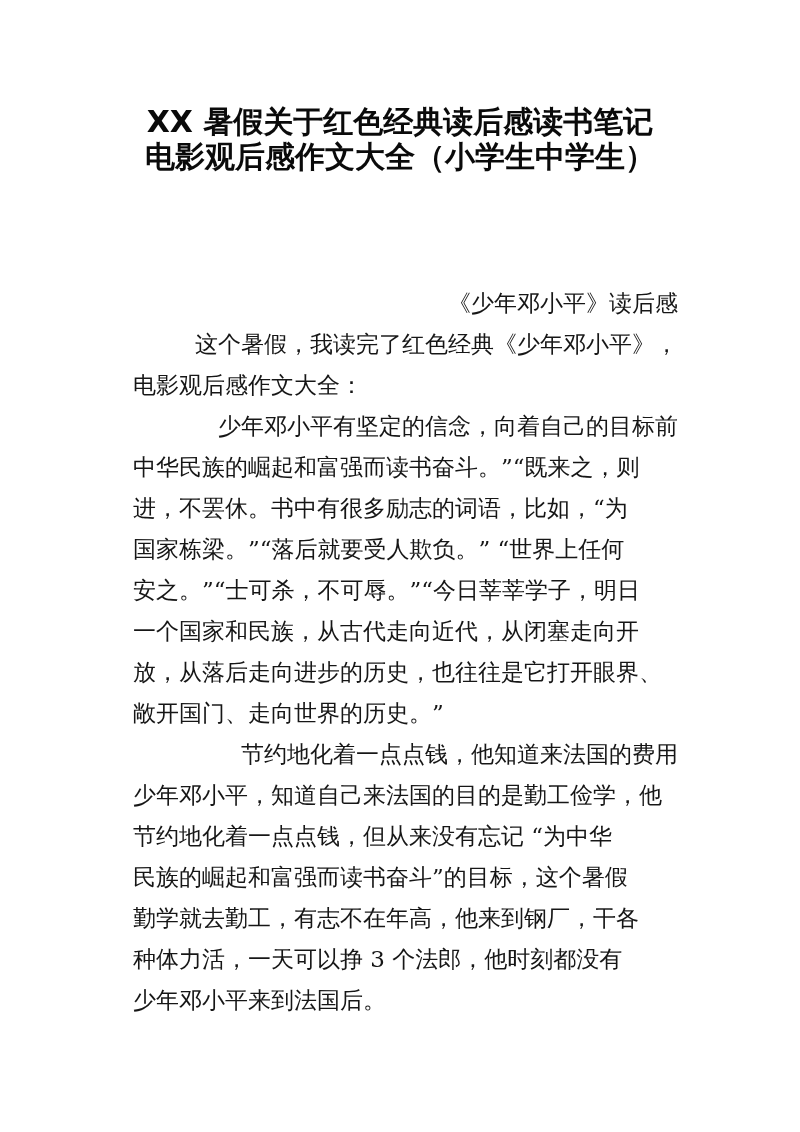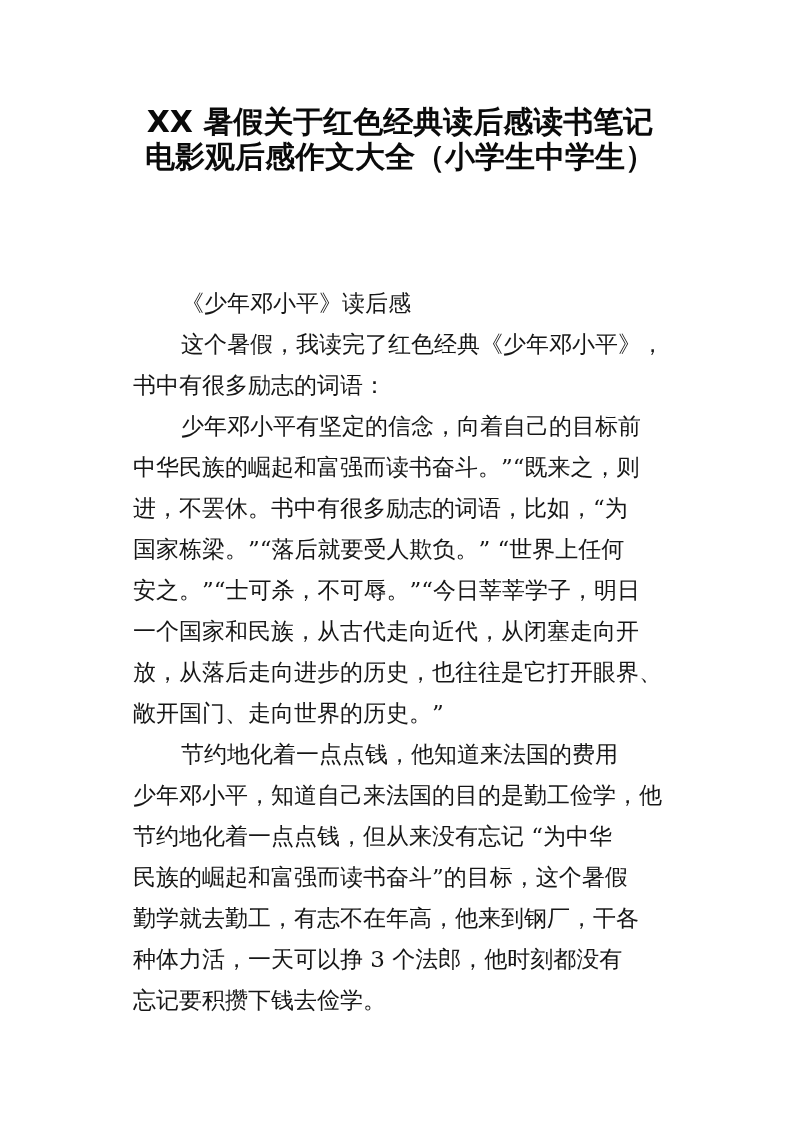--- a/index.html
+++ b/index.html
@@ -43,55 +43,55 @@
     width: 545px;
     font-size: 23px;
     line-height: 41px;
     color: #161616;
   }
   .body .row {
     display: block;
     white-space: nowrap;
     height: 41px;
   }
-  .body .row.indent { padding-left: 48px; }
+  .body .row.indent { padding-left: 48px; text-align: right; }
 </style>
 </head>
 <body>
 
 <div class="page">
 
   <div class="title">
     <span class="line">XX 暑假关于红色经典读后感读书笔记</span>
     <span class="line">电影观后感作文大全（小学生中学生）</span>
   </div>
 
   <div class="body">
     <span class="row indent">《少年邓小平》读后感</span>
 
     <div>
       <span class="row indent">这个暑假，我读完了红色经典《少年邓小平》，</span>
-      <span class="row">书中有很多励志的词语：</span>
+      <span class="row">电影观后感作文大全：</span>
     </div>
 
     <div>
       <span class="row indent">少年邓小平有坚定的信念，向着自己的目标前</span>
       <span class="row">中华民族的崛起和富强而读书奋斗。”“既来之，则</span>
       <span class="row">进，不罢休。书中有很多励志的词语，比如，“为</span>
       <span class="row">国家栋梁。”“落后就要受人欺负。”  “世界上任何</span>
       <span class="row">安之。”“士可杀，不可辱。”“今日莘莘学子，明日</span>
       <span class="row">一个国家和民族，从古代走向近代，从闭塞走向开</span>
       <span class="row">放，从落后走向进步的历史，也往往是它打开眼界、</span>
       <span class="row">敞开国门、走向世界的历史。”</span>
     </div>
 
     <div>
       <span class="row indent">节约地化着一点点钱，他知道来法国的费用</span>
       <span class="row">少年邓小平，知道自己来法国的目的是勤工俭学，他</span>
       <span class="row">节约地化着一点点钱，但从来没有忘记  “为中华</span>
       <span class="row">民族的崛起和富强而读书奋斗”的目标，这个暑假</span>
       <span class="row">勤学就去勤工，有志不在年高，他来到钢厂，干各</span>
       <span class="row">种体力活，一天可以挣 3 个法郎，他时刻都没有</span>
-      <span class="row">忘记要积攒下钱去俭学。</span>
+      <span class="row">少年邓小平来到法国后。</span>
     </div>
   </div>
 
 </div>
 
 </body></html>

